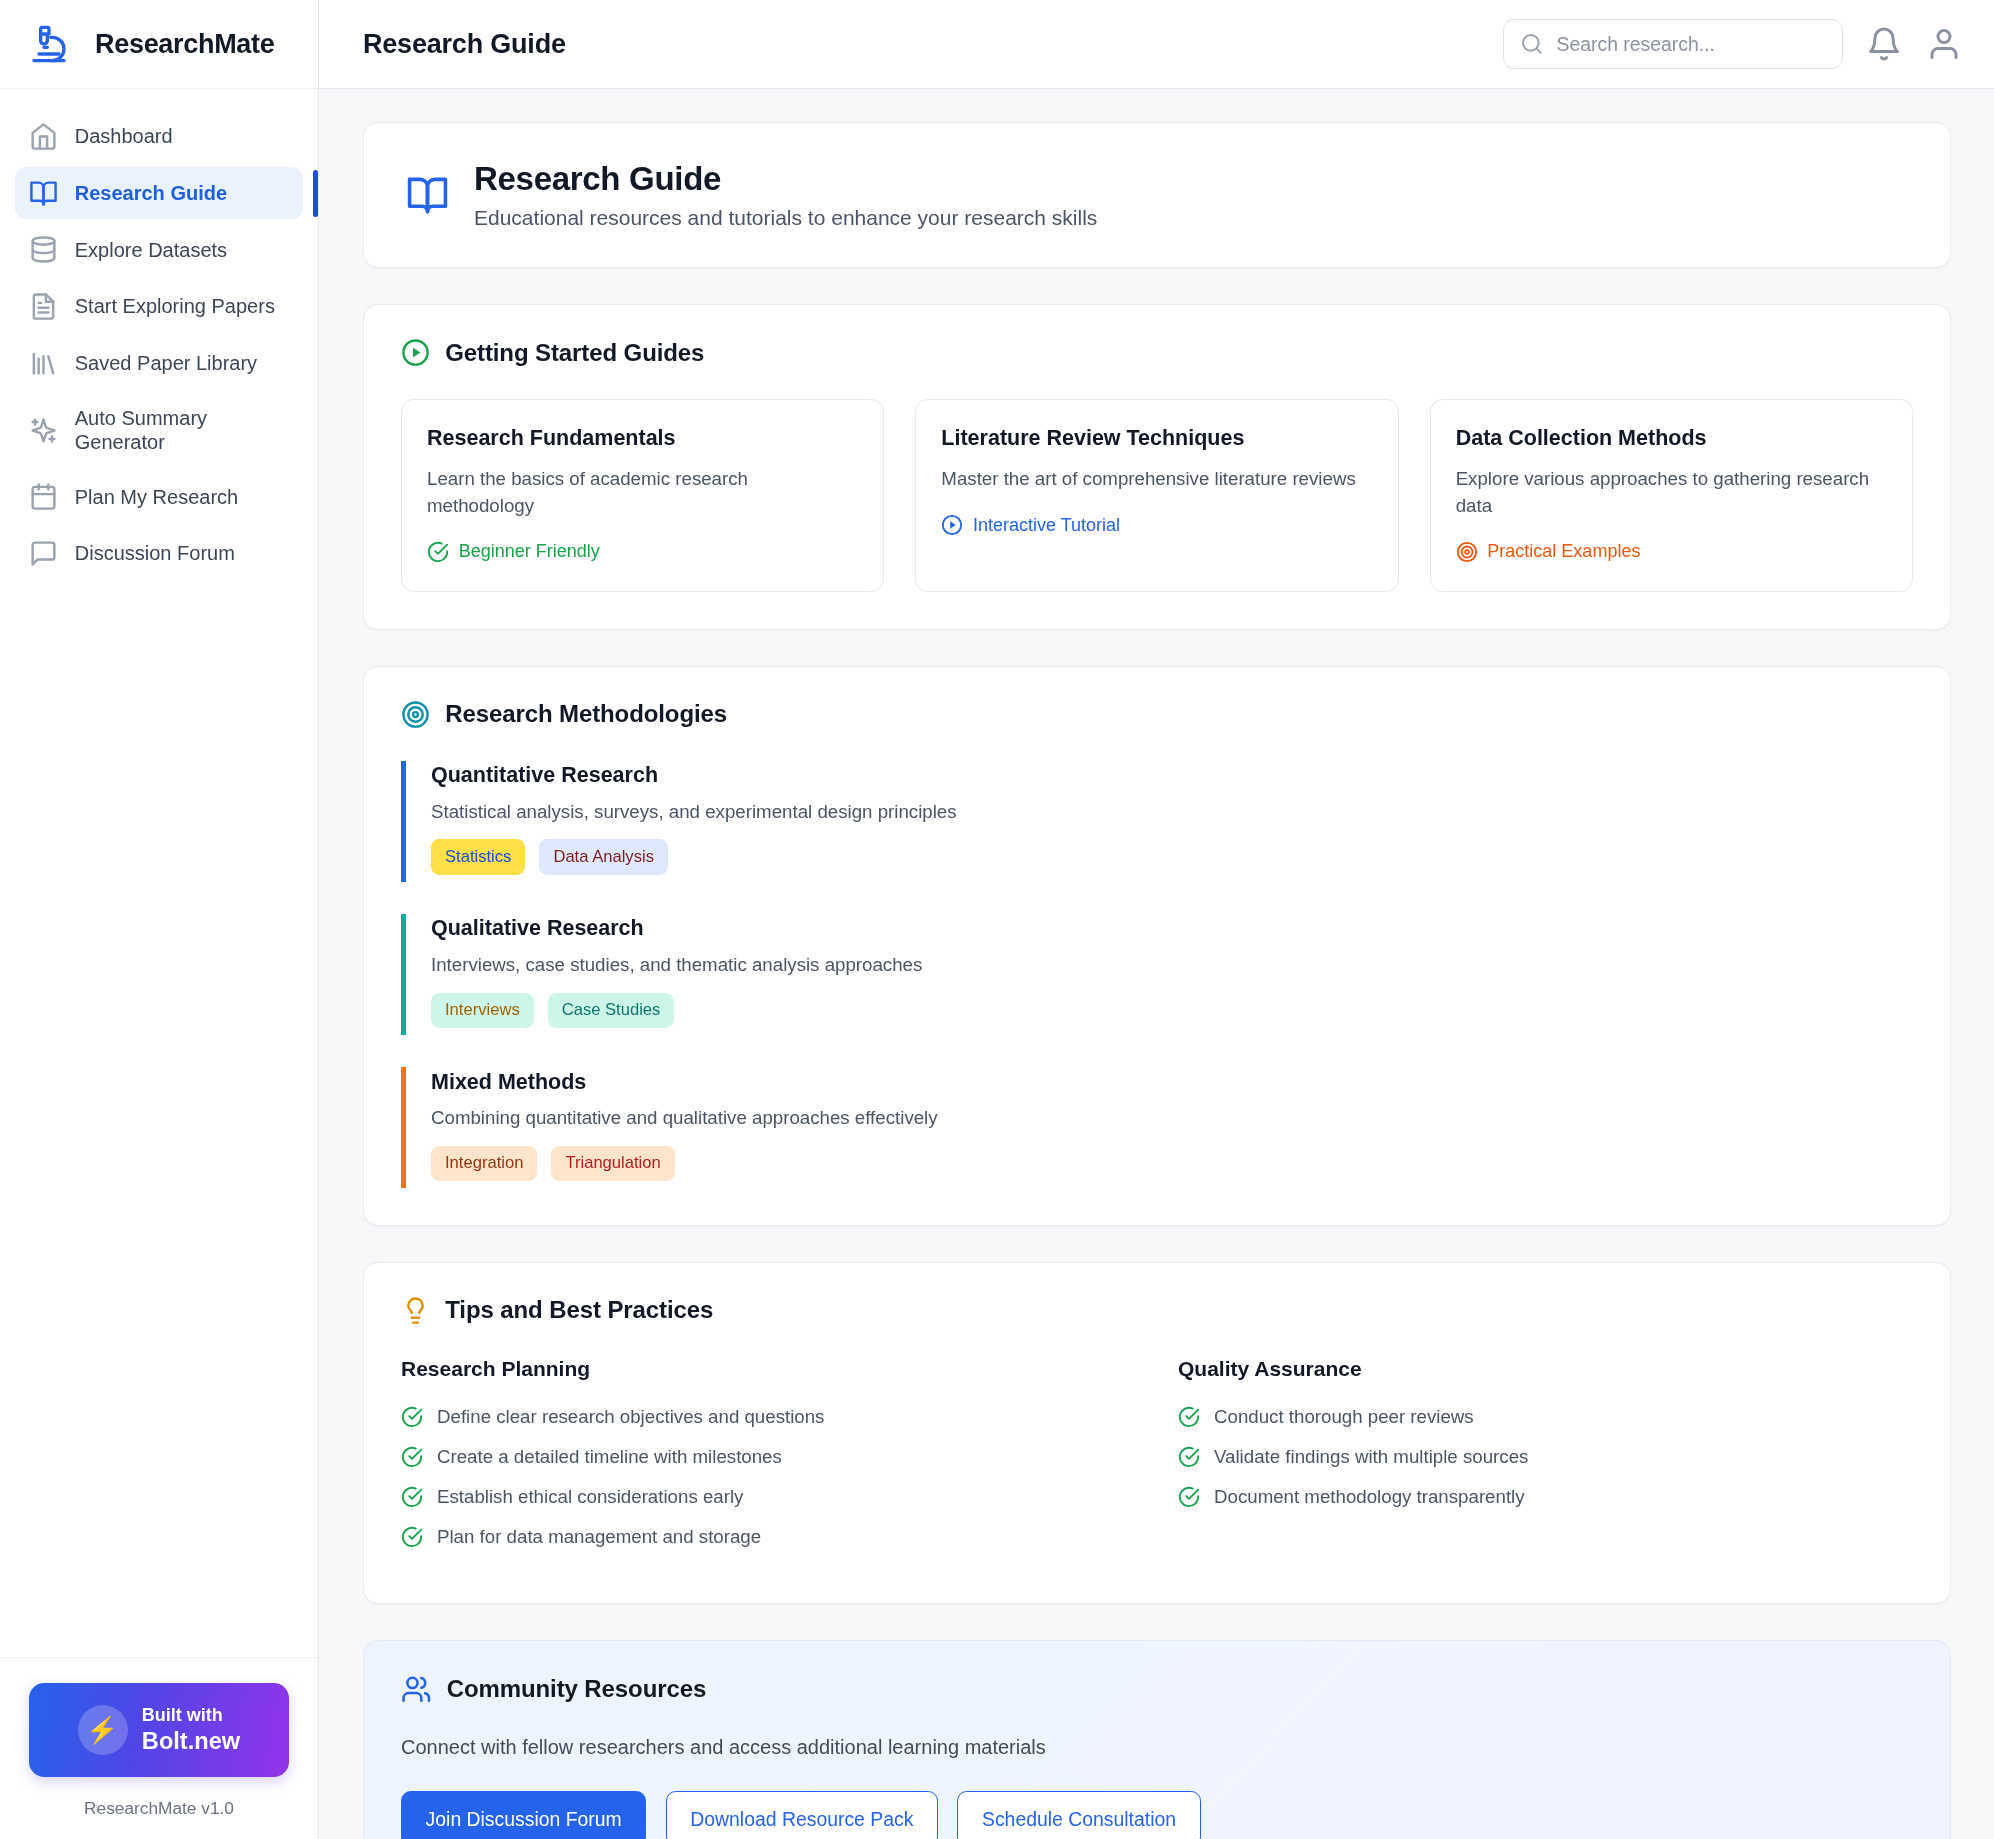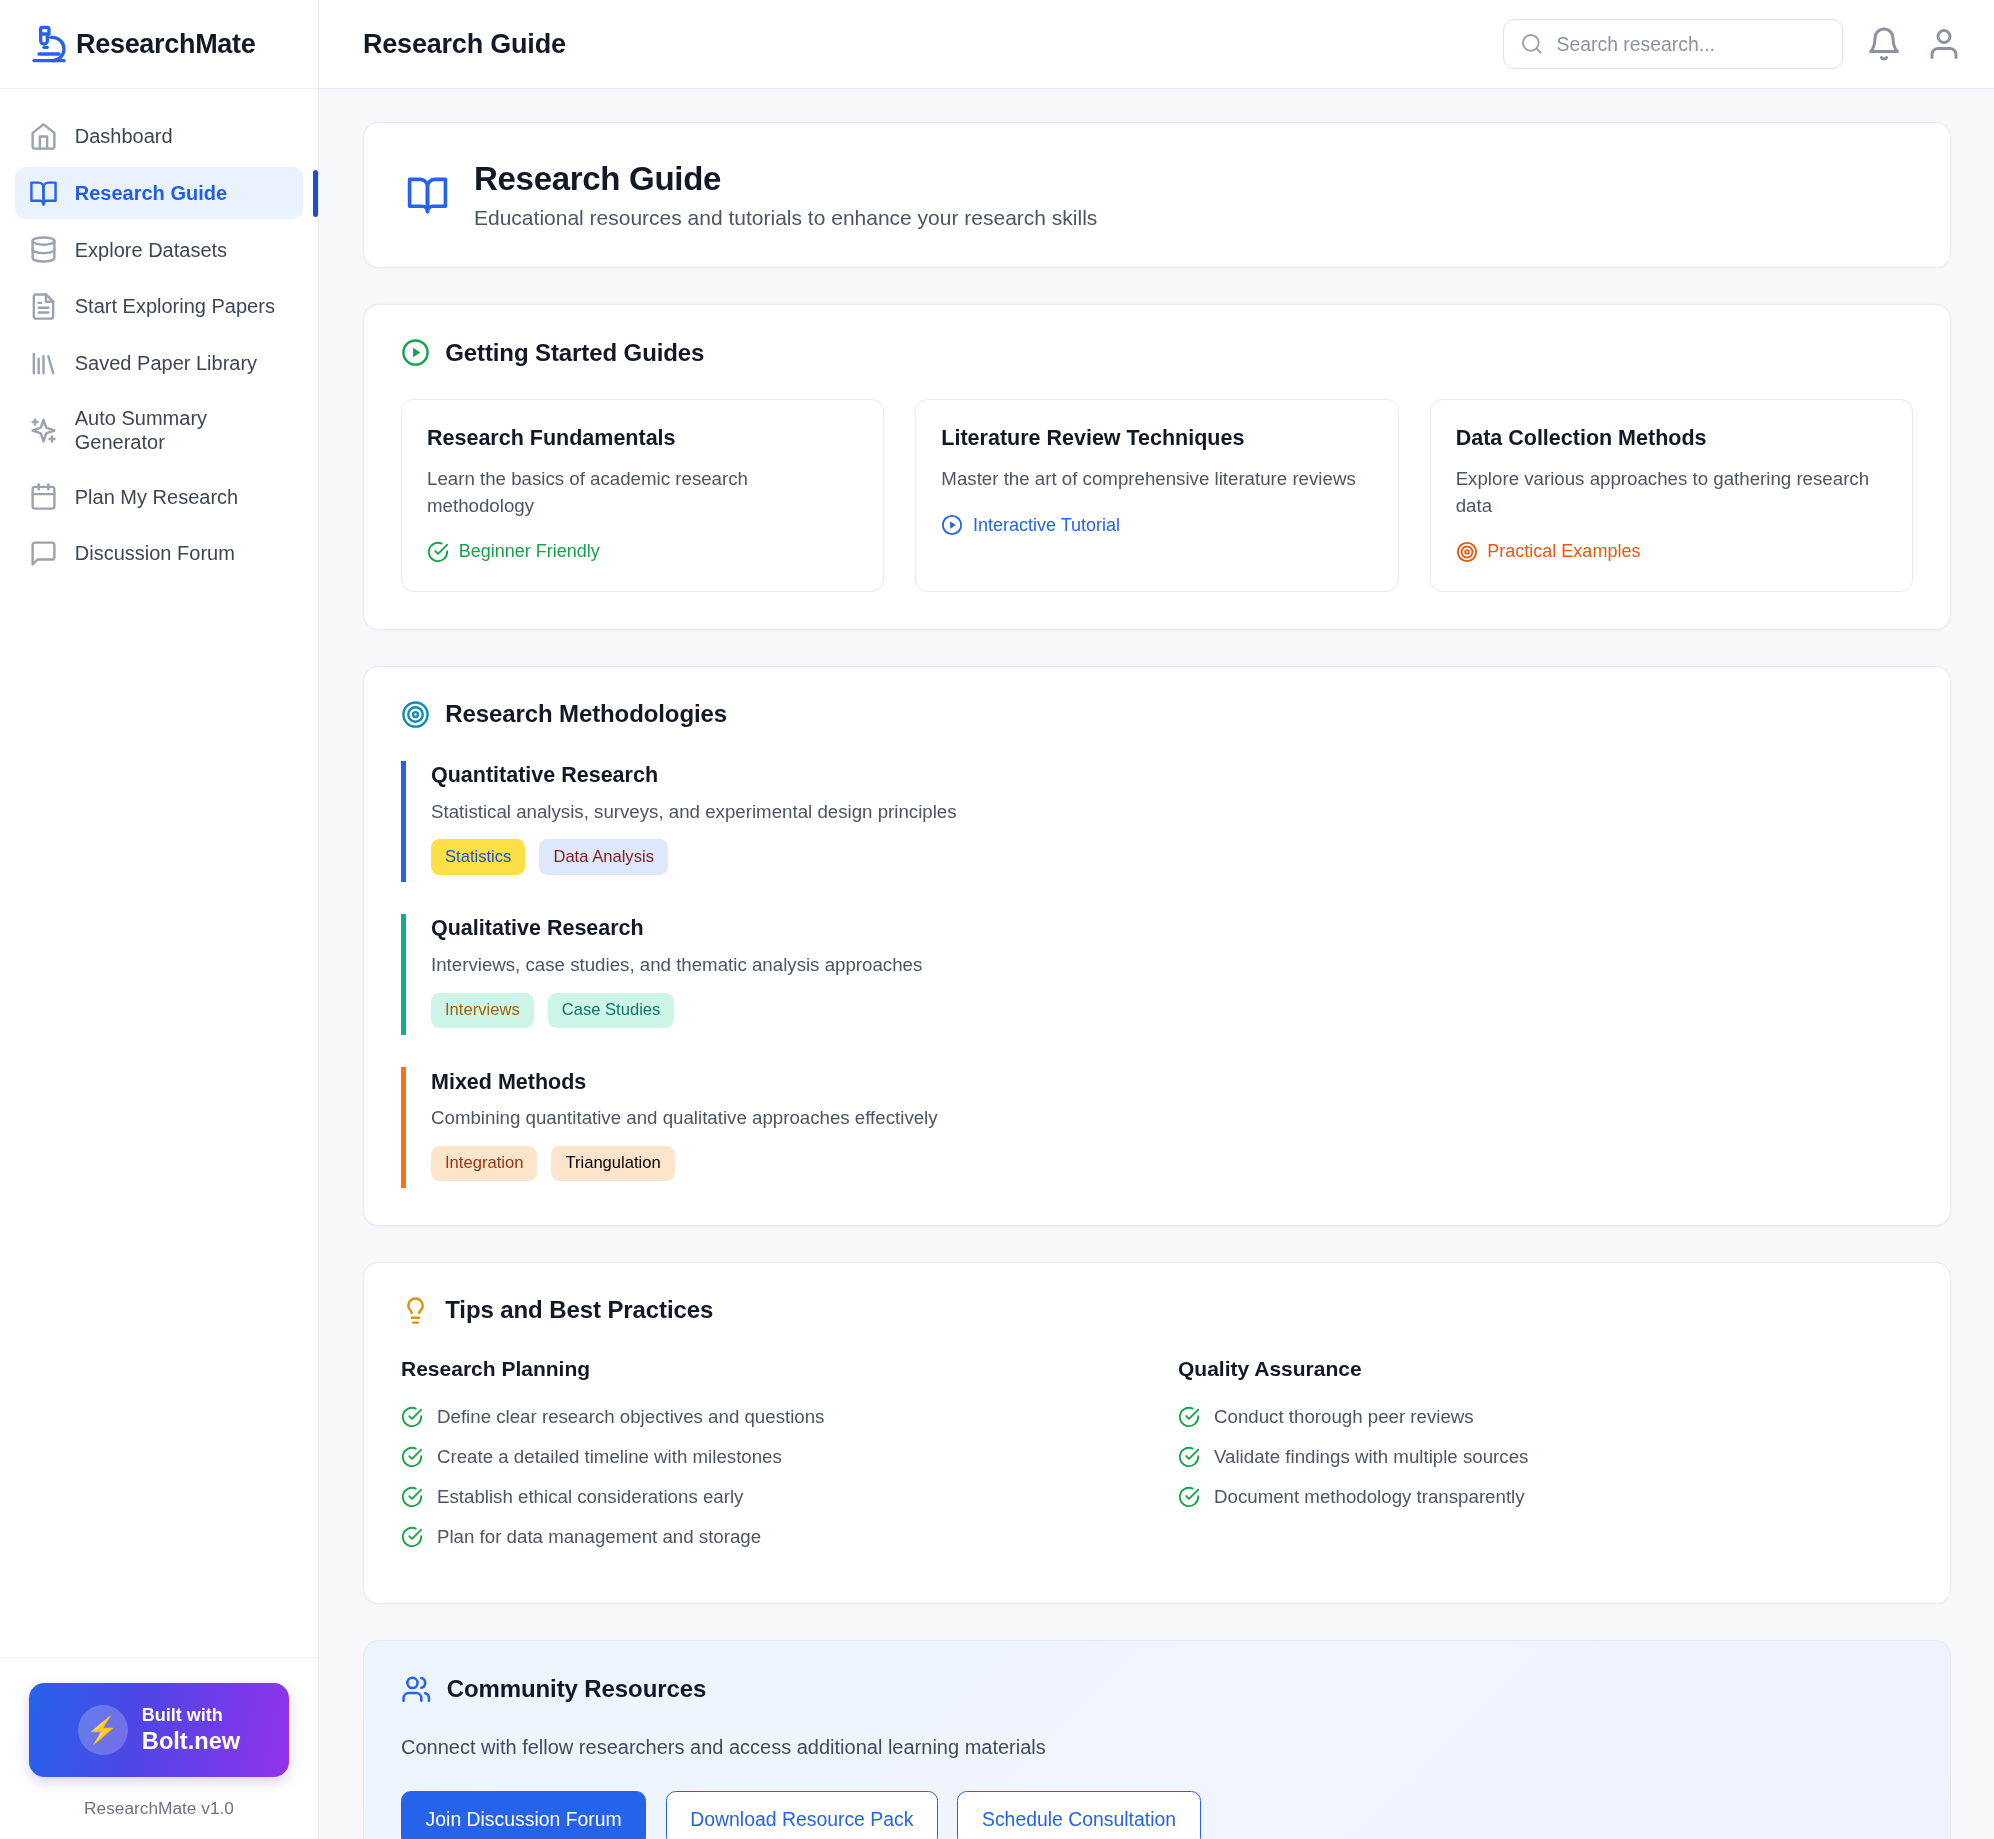--- a/index.html
+++ b/index.html
@@ -14,21 +14,21 @@
 
   
   .sidebar {
     width: 319px; flex: 0 0 319px;
     background: #ffffff;
     border-right: 1.4px solid #e8eaee;
     display: flex; flex-direction: column;
   }
   .brand {
     height: 89px; flex: 0 0 89px;
-    display: flex; align-items: center; gap: 7px;
+    display: flex; align-items: center; gap: 26px;
     padding: 0 29px;
     border-bottom: 1.4px solid #eef0f3;
   }
   .brand-icon { width: 40px; height: 40px; display:block; flex:0 0 40px; }
   .brand-name { font-size: 27px; font-weight: 700; letter-spacing: -0.3px; color: #131a27; }
 
   .nav { padding: 21px 15.2px 0 15.2px; flex: 1 1 auto; }
   .nav-item {
     position: relative;
     display: flex; align-items: center; gap: 16.6px;
@@ -405,21 +405,21 @@
             <span class="chip" style="background:#cdf6e8;color:#a16207">Interviews</span>
             <span class="chip" style="background:#cdf6e8;color:#0f766e">Case Studies</span>
           </div>
         </div>
 
         <div class="method" style="border-left-color:#f97316">
           <div class="method-title">Mixed Methods</div>
           <div class="method-desc">Combining quantitative and qualitative approaches effectively</div>
           <div class="chips">
             <span class="chip" style="background:#fde5cc;color:#9a3412">Integration</span>
-            <span class="chip" style="background:#fde5cc;color:#000000">Triangulation</span>
+            <span class="chip" style="background:#fde5cc;color:#b91c1c">Triangulation</span>
           </div>
         </div>
       </section>
 
       <section class="card section">
         <div class="section-head">
           <span class="ico" style="color:#d99404">
             <svg viewBox="0 0 24 24" fill="none" stroke="currentColor" stroke-width="2" stroke-linecap="round" stroke-linejoin="round" width="29" height="29">
                 <path d="M9 18h6"></path>
                 <path d="M10 22h4"></path>

